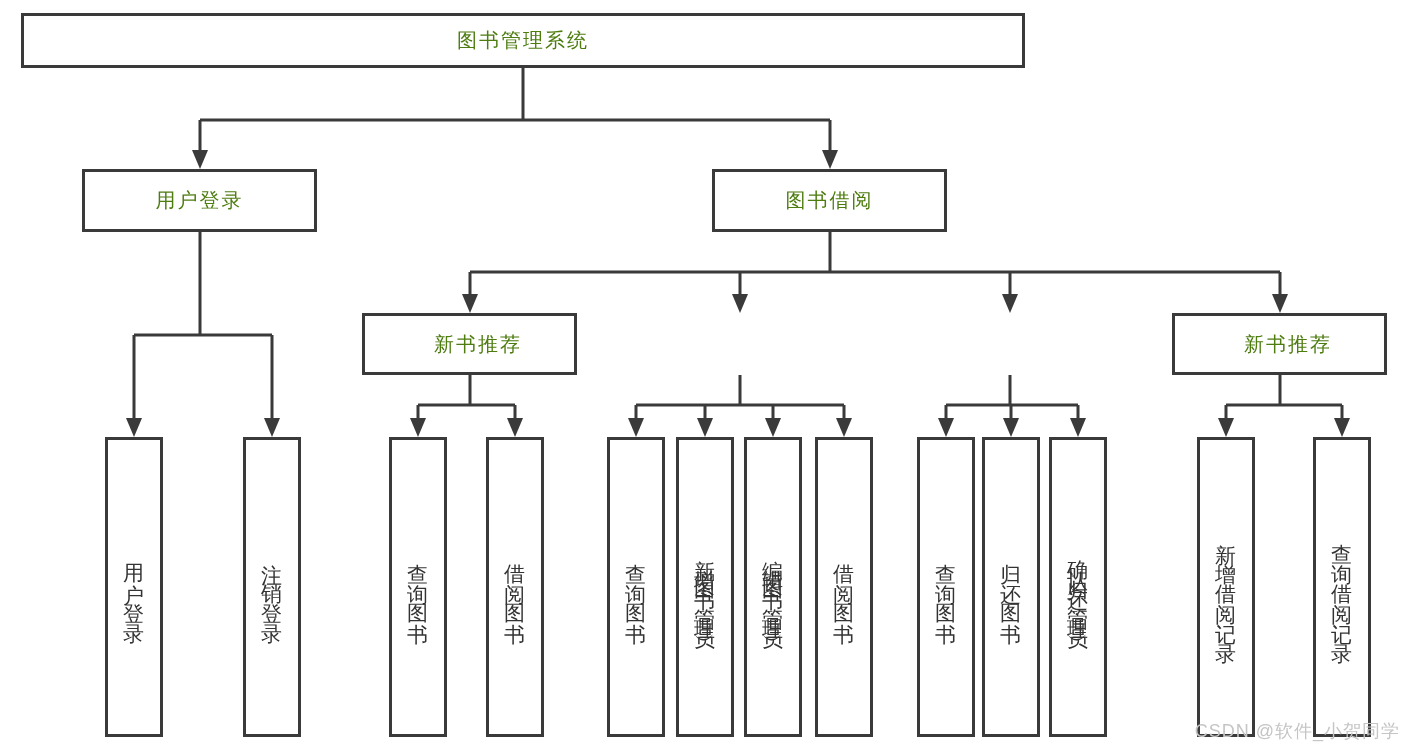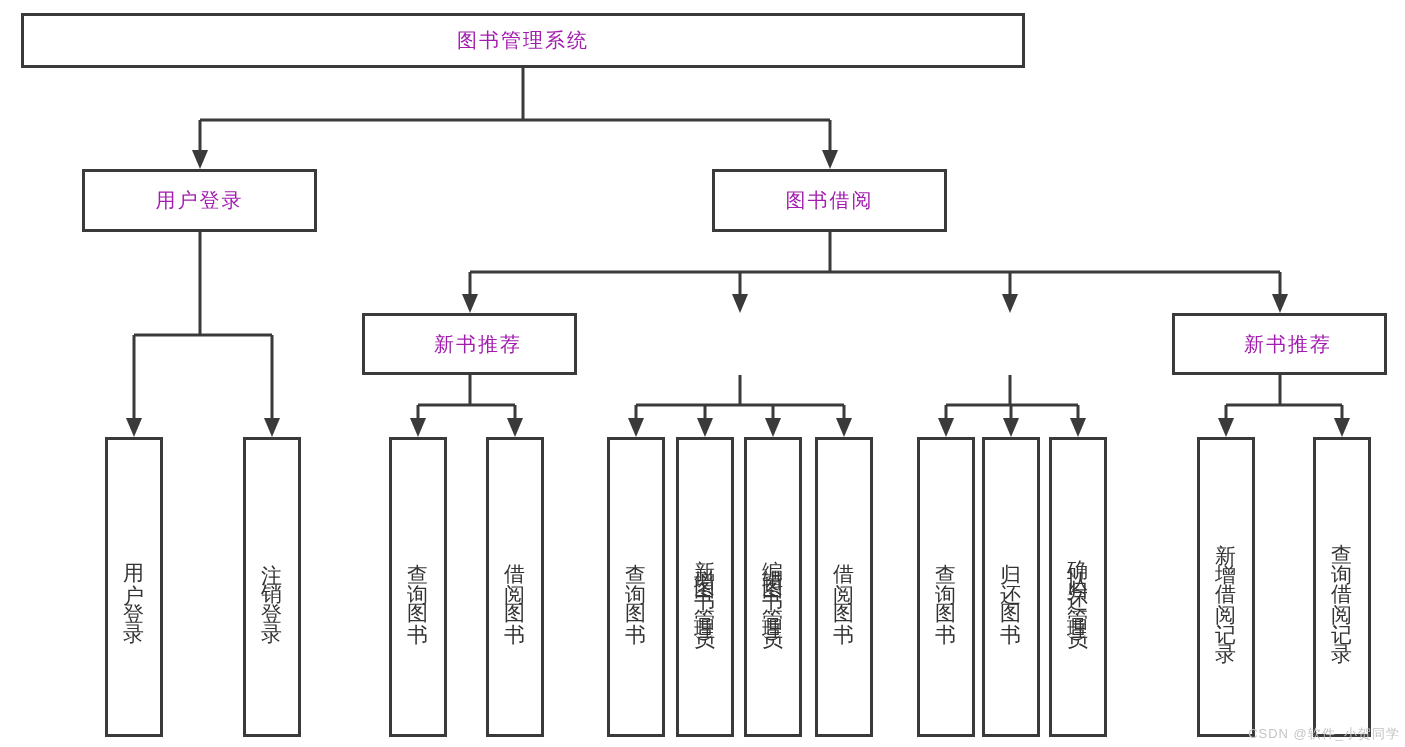--- a/index.html
+++ b/index.html
@@ -16,38 +16,38 @@
     position:absolute;
     background:#ffffff;
     border:3px solid #3a3a3a;
     box-sizing:border-box;
     display:flex;align-items:center;justify-content:center;
     z-index:2;
   }
   .h-label{
     font-size:20px;
     letter-spacing:2px;
-    color:#a21caf;
+    color:#4d7c0f;
     white-space:nowrap;
   }
   .root{left:21px;top:13px;width:1004px;height:55px;}
   .lvl2{top:169px;width:235px;height:63px;}
   .lvl3{top:313px;width:215px;height:62px;padding-left:17px;}
   .leaf{top:437px;width:58px;height:300px;}
   .v-text{
     writing-mode:vertical-rl;
     text-orientation:mixed;
     font-size:21px;
     line-height:1;
     color:#333333;
   }
   #watermark{
     position:absolute;
     right:5px;bottom:4px;
-    font-size:13px;
+    font-size:18px;
     color:#c5c5c5;
     letter-spacing:1px;
     z-index:5;
     white-space:nowrap;
   }
 </style>
 </head>
 <body>
 
 <div id="canvas">

